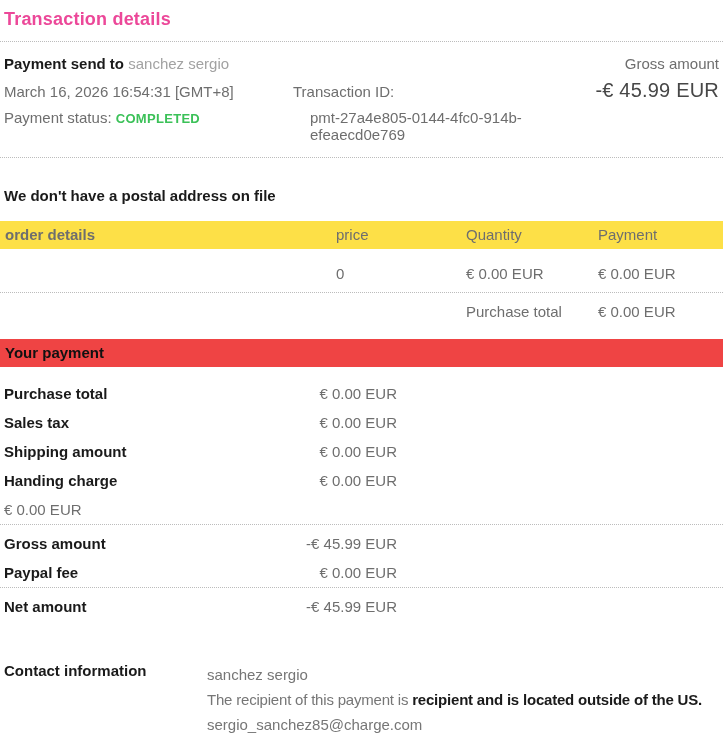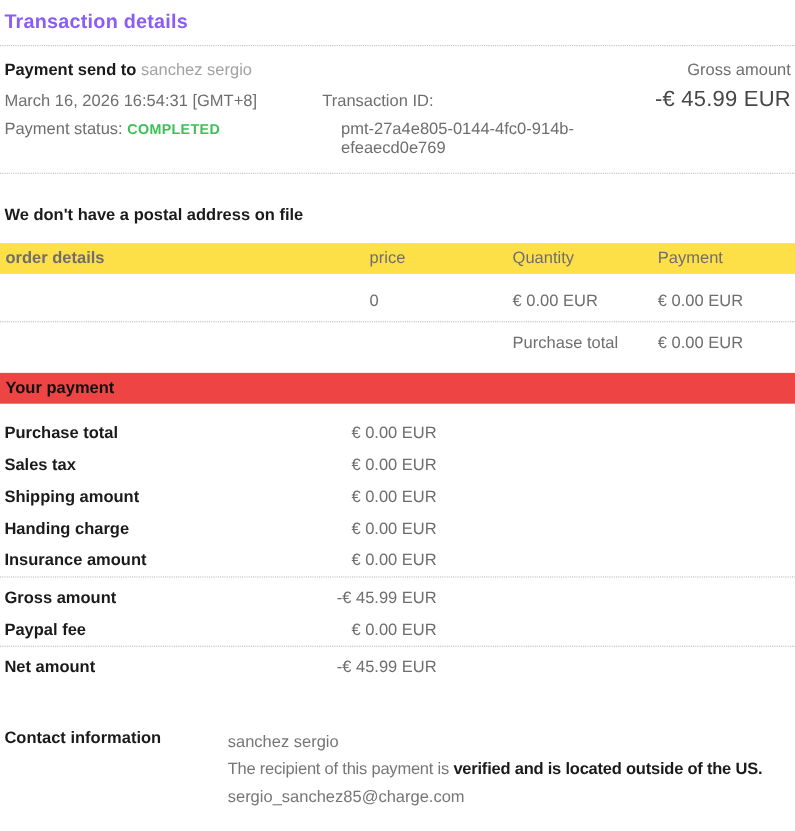--- a/index.html
+++ b/index.html
@@ -6,21 +6,21 @@
   html,body { background:#ffffff; }
   body {
     width:723px; height:755px;
     font-family:"Liberation Sans","DejaVu Sans",sans-serif;
     font-size:15px; color:#6e6e6e; overflow:hidden;
   }
   .page { width:723px; padding:0; }
 
   
   .title-block { padding:9px 4px 11px 4px; border-bottom:1px dotted #bcbcbc; }
-  .page-title { font-size:18px; font-weight:bold; color:#8b5cf6; letter-spacing:0.2px; }
+  .page-title { font-size:18px; font-weight:bold; color:#ec4899; letter-spacing:0.2px; }
 
   
   .summary { padding:13px 4px 14px 4px; border-bottom:1px dotted #bcbcbc; }
   .summary-grid { display:grid; grid-template-columns:289px 270px 1fr; }
   .sum-row1 { margin-bottom:7px; align-items:baseline; }
   .sum-row2 { margin-bottom:7px; align-items:baseline; }
   .bold-black { color:#1a1a1a; font-weight:bold; }
   .light-gray { color:#a2a2a2; }
   .mid-gray { color:#6e6e6e; }
   .right { text-align:right; }
@@ -132,21 +132,20 @@
     </div>
     <div class="yp-row">
       <span class="lab">Shipping amount</span>
       <span class="val">€ 0.00 EUR</span>
     </div>
     <div class="yp-row">
       <span class="lab">Handing charge</span>
       <span class="val">€ 0.00 EUR</span>
     </div>
     <div class="yp-row">
-      <span class="lab">Insurance amount</span>
       <span class="val">€ 0.00 EUR</span>
     </div>
     <div class="full-dotted"></div>
     <div class="yp-gap"></div>
     <div class="yp-row">
       <span class="lab">Gross amount</span>
       <span class="val">-€ 45.99 EUR</span>
     </div>
     <div class="yp-row">
       <span class="lab">Paypal fee</span>
@@ -158,21 +157,21 @@
       <span class="lab">Net amount</span>
       <span class="val">-€ 45.99 EUR</span>
     </div>
   </div>
 
   <div class="kv-block contact-block">
     <div class="kv-label">Contact information</div>
     <div class="kv-value contact-lines">
       <div>sanchez sergio</div>
       <div class="verified-line">
-        <span>The recipient of this payment is </span><span class="verified-bold">verified and is located outside of the US.</span>
+        <span>The recipient of this payment is </span><span class="verified-bold">recipient and is located outside of the US.</span>
       </div>
       <div>sergio_sanchez85@charge.com</div>
     </div>
   </div>
 
   <div class="kv-block sendto-block">
     <div class="kv-label">Payment Send to</div>
     <div class="kv-value">sanchez sergio</div>
   </div>
 

